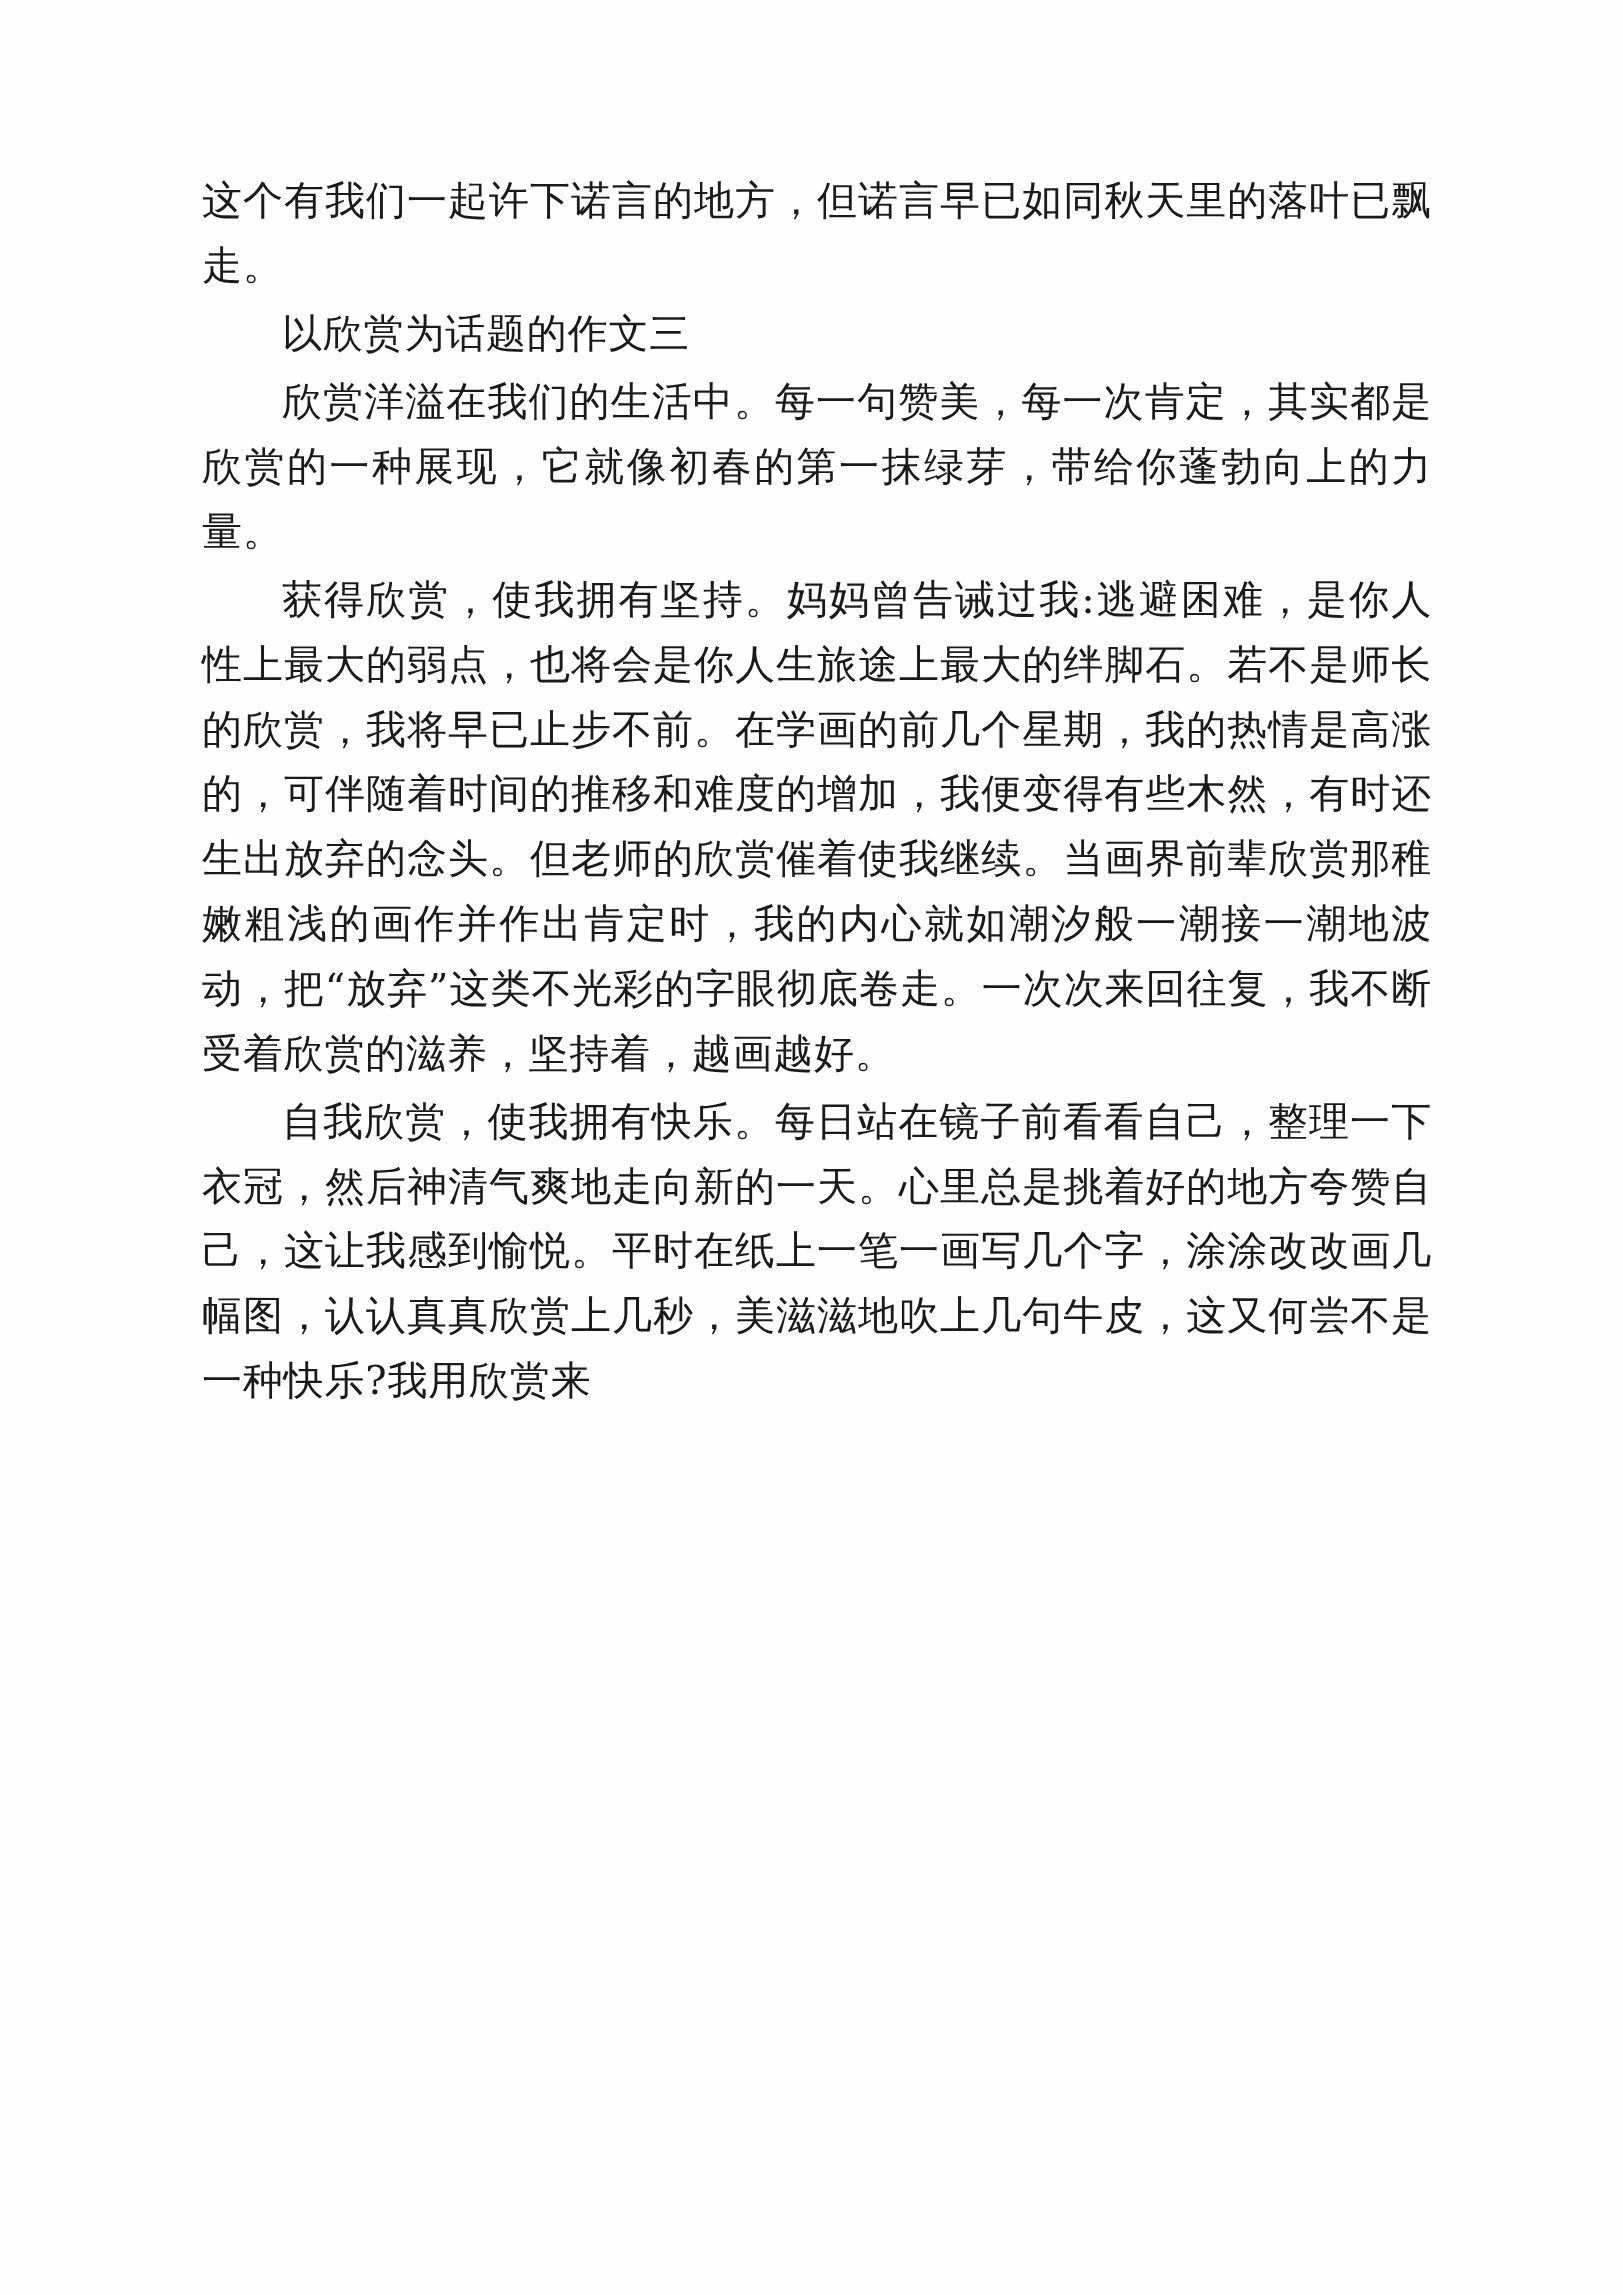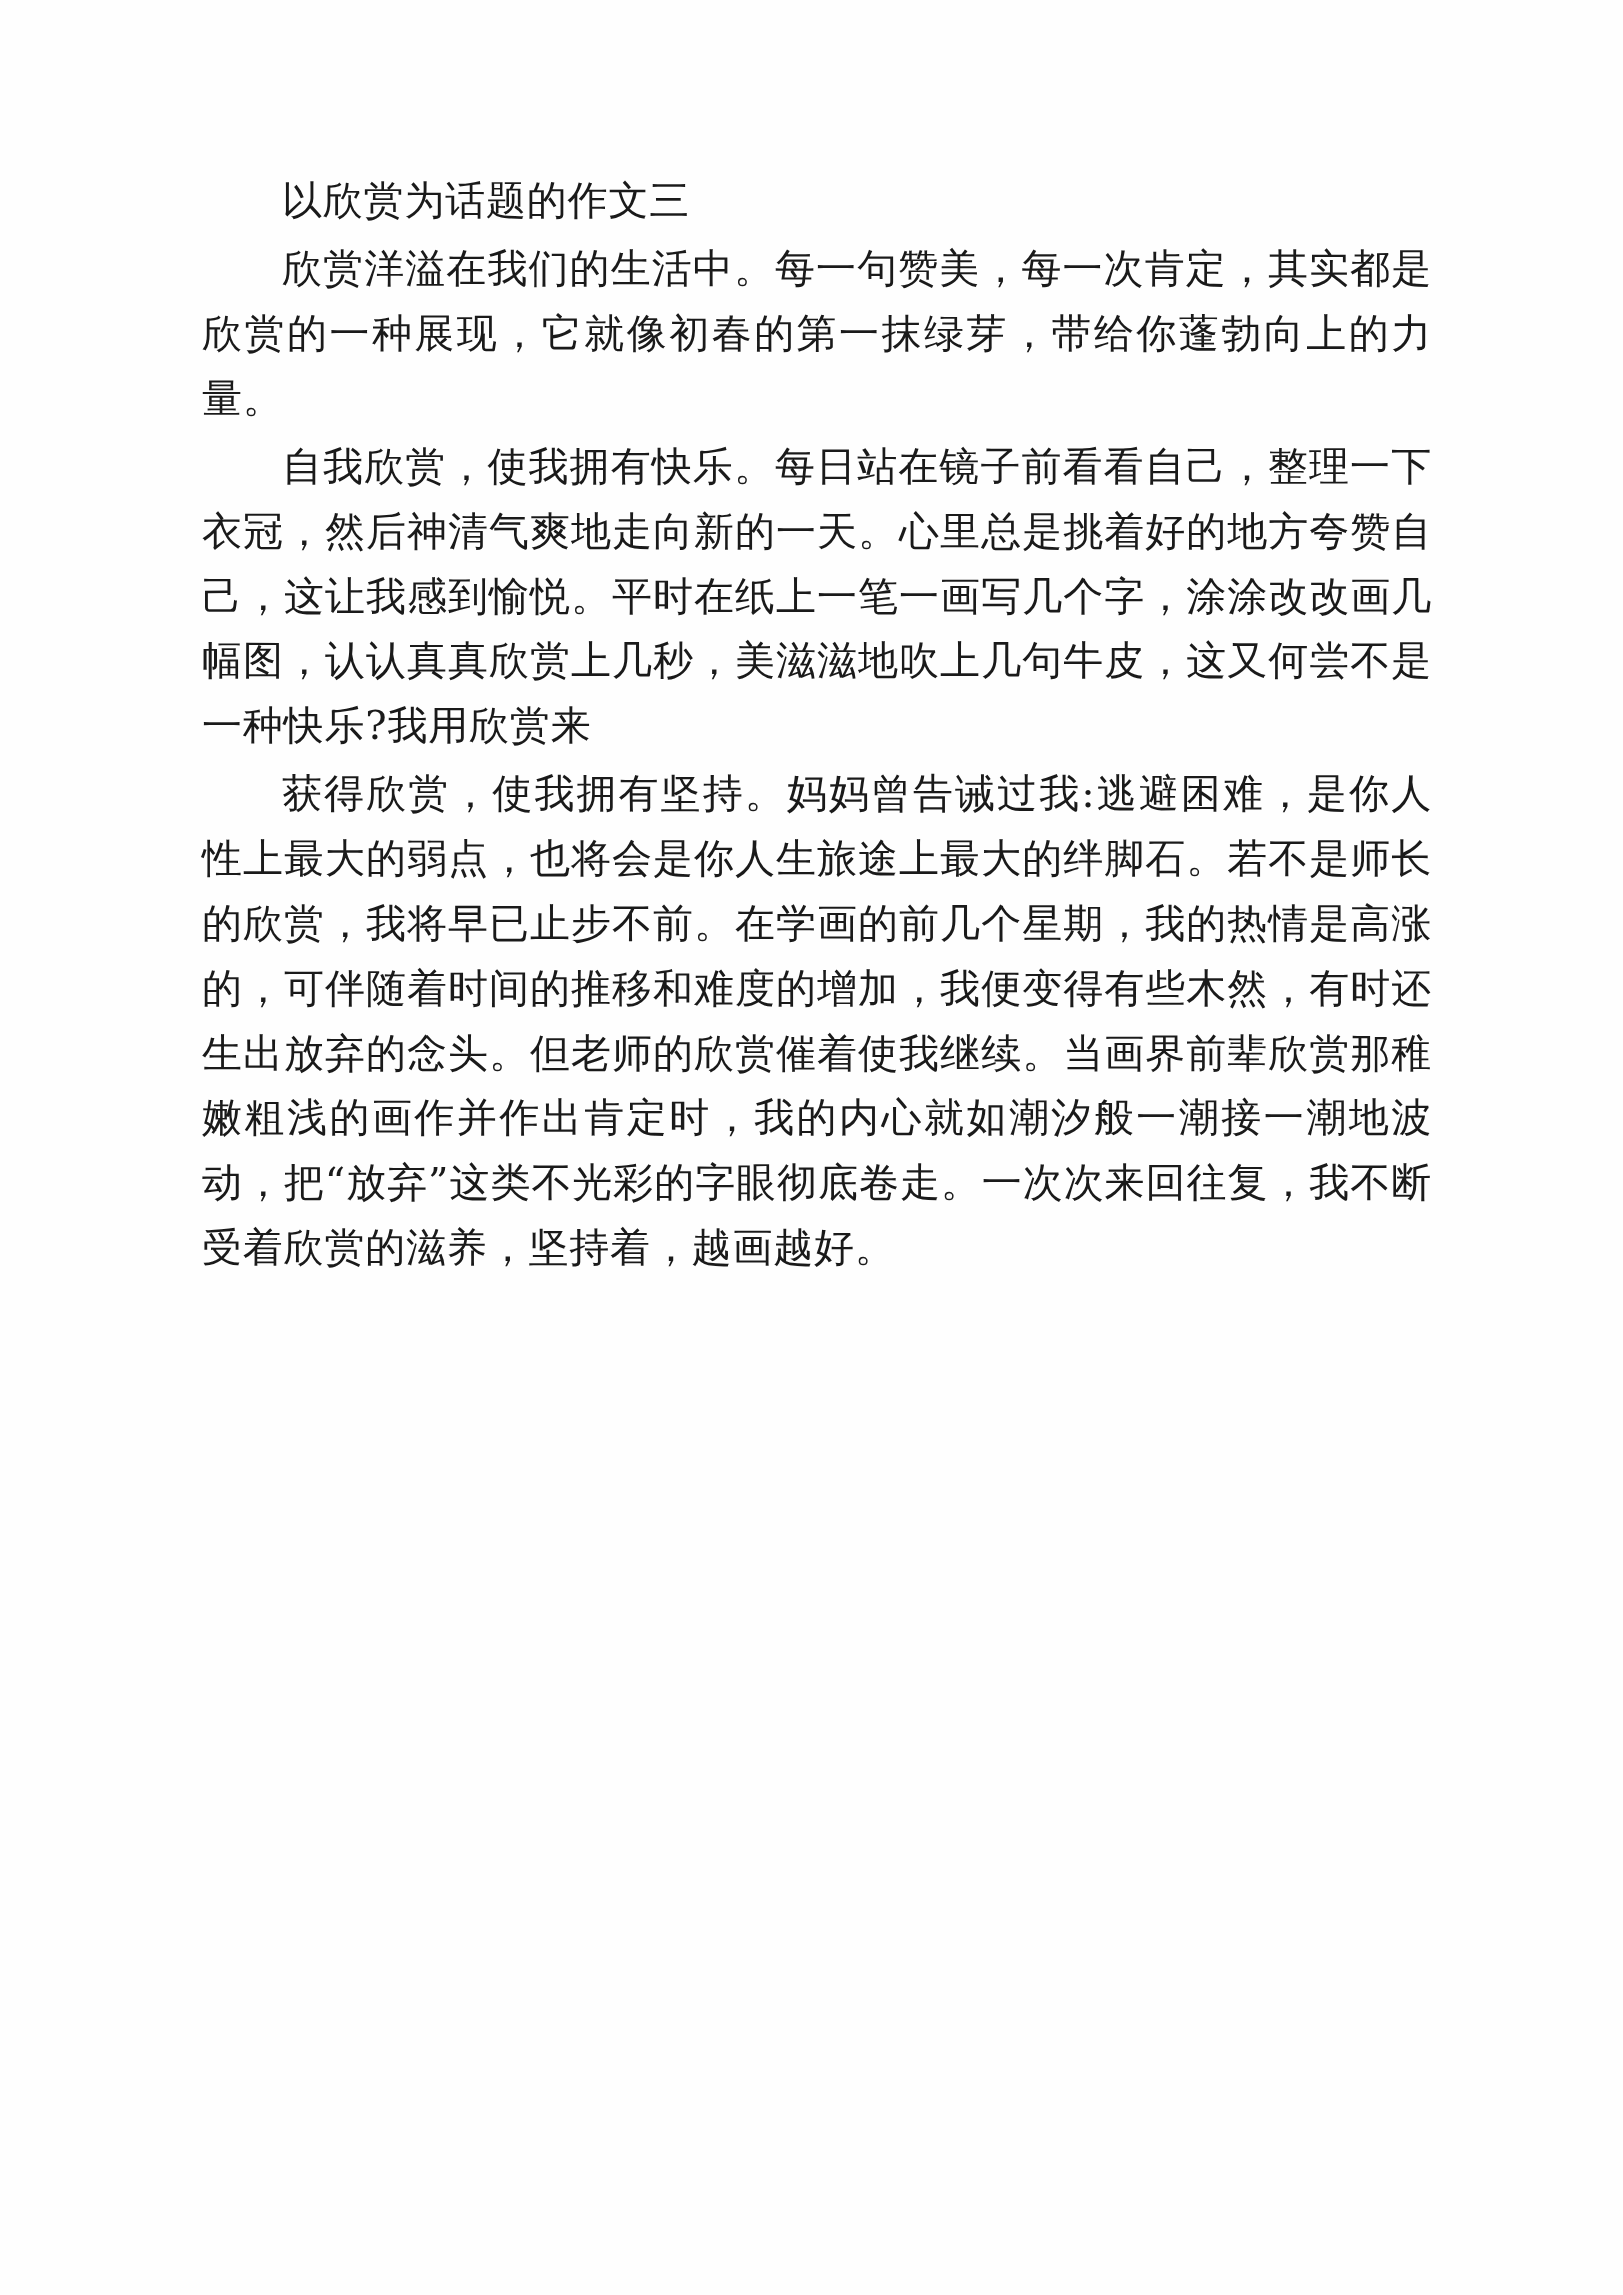--- a/index.html
+++ b/index.html
@@ -38,19 +38,20 @@
   }
   .para.heading-line {
     text-indent: 2em;
   }
 </style>
 </head>
 <body>
 
 <div class="page">
   <div class="doc-body">
+    <p class="para no-indent">这个有我们一起许下诺言的地方，但诺言早已如同秋天里的落叶已飘走。</p>
     <p class="para heading-line">以欣赏为话题的作文三</p>
     <p class="para">欣赏洋溢在我们的生活中。每一句赞美，每一次肯定，其实都是欣赏的一种展现，它就像初春的第一抹绿芽，带给你蓬勃向上的力量。</p>
+    <p class="para">获得欣赏，使我拥有坚持。妈妈曾告诫过我:逃避困难，是你人性上最大的弱点，也将会是你人生旅途上最大的绊脚石。若不是师长的欣赏，我将早已止步不前。在学画的前几个星期，我的热情是高涨的，可伴随着时间的推移和难度的增加，我便变得有些木然，有时还生出放弃的念头。但老师的欣赏催着使我继续。当画界前辈欣赏那稚嫩粗浅的画作并作出肯定时，我的内心就如潮汐般一潮接一潮地波动，把“放弃”这类不光彩的字眼彻底卷走。一次次来回往复，我不断受着欣赏的滋养，坚持着，越画越好。</p>
     <p class="para">自我欣赏，使我拥有快乐。每日站在镜子前看看自己，整理一下衣冠，然后神清气爽地走向新的一天。心里总是挑着好的地方夸赞自己，这让我感到愉悦。平时在纸上一笔一画写几个字，涂涂改改画几幅图，认认真真欣赏上几秒，美滋滋地吹上几句牛皮，这又何尝不是一种快乐?我用欣赏来</p>
-    <p class="para">获得欣赏，使我拥有坚持。妈妈曾告诫过我:逃避困难，是你人性上最大的弱点，也将会是你人生旅途上最大的绊脚石。若不是师长的欣赏，我将早已止步不前。在学画的前几个星期，我的热情是高涨的，可伴随着时间的推移和难度的增加，我便变得有些木然，有时还生出放弃的念头。但老师的欣赏催着使我继续。当画界前辈欣赏那稚嫩粗浅的画作并作出肯定时，我的内心就如潮汐般一潮接一潮地波动，把“放弃”这类不光彩的字眼彻底卷走。一次次来回往复，我不断受着欣赏的滋养，坚持着，越画越好。</p>
   </div>
 </div>
 
 
 </body></html>

